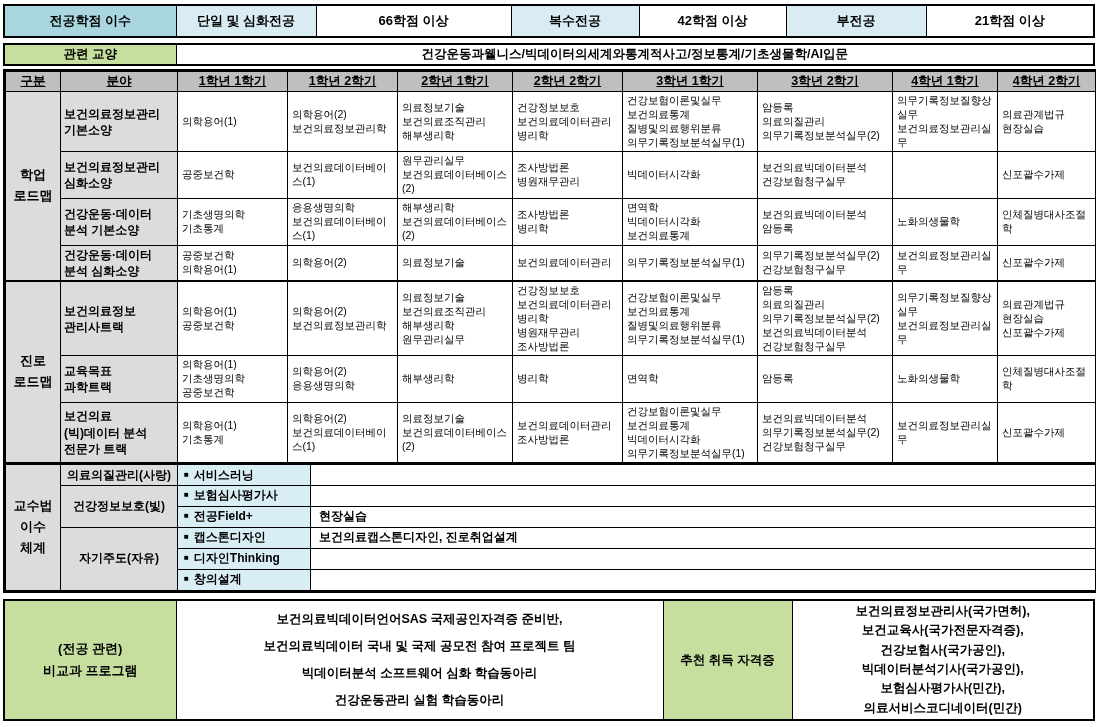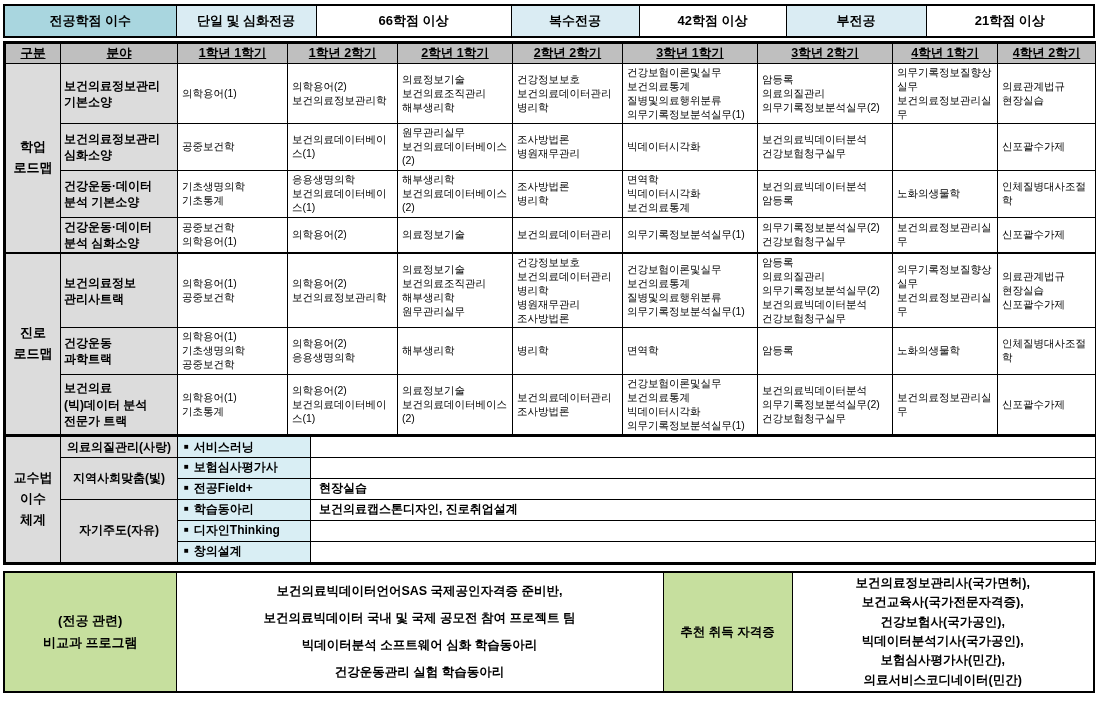--- a/index.html
+++ b/index.html
@@ -54,20 +54,32 @@
       <td class="lblue lbl">단일 및 심화전공</td>
       <td class="credit-val">66학점 이상</td>
       <td class="lblue lbl">복수전공</td>
       <td class="credit-val">42학점 이상</td>
       <td class="lblue lbl">부전공</td>
       <td class="credit-val">21학점 이상</td>
     </tr>
   </tbody>
     </table>
 
+  <table class="t-outer mt4">
+    <colgroup>
+        <col style="width:172px">
+        <col style="width:918px">
+      </colgroup>
+    <tbody>
+        <tr style="height:19px">
+      <td class="green lbl" style="font-size:12.5px">관련 교양</td>
+      <td class="liberal-val">건강운동과웰니스/빅데이터의세계와통계적사고/정보통계/기초생물학/AI입문</td>
+    </tr>
+  </tbody>
+    </table>
 
   <div class="mt2" style="border:2.5px solid #000;width:1090px;box-sizing:content-box;">
     <table id="roadmap-table" style="width:1090px">
       <colgroup>
           <col style="width:55px">
           <col style="width:117px">
           <col style="width:110px">
           <col style="width:110px">
           <col style="width:115px">
           <col style="width:110px">
@@ -192,21 +204,21 @@
 의무기록정보분석실무(2)
 보건의료빅데이터분석
 건강보험청구실무</td>
             <td class="course">의무기록정보질향상실무
 보건의료정보관리실무</td>
             <td class="course">의료관계법규
 현장실습
 신포괄수가제</td>
           </tr>
           <tr style="height: 36px;">
-            <td class="field-label">건강운동
+            <td class="field-label">교육목표
 과학트랙</td>
             <td class="course">의학용어(1)
 기초생명의학
 공중보건학</td>
             <td class="course">의학용어(2)
 응용생명의학</td>
             <td class="course">해부생리학</td>
             <td class="course">병리학</td>
             <td class="course">면역학</td>
             <td class="course">암등록</td>
@@ -247,31 +259,31 @@
       <tbody id="teaching-body">
           <tr style="height: 21px;">
             <td rowspan="6" class="sec-label">교수법
 이수
 체계</td>
             <td rowspan="1" class="group-label">의료의질관리(사랑)</td>
             <td class="method"><span class="bullet">■</span><span>서비스러닝</span></td>
             <td class="method-val"></td>
           </tr>
           <tr style="height: 21px;">
-            <td rowspan="2" class="group-label">지역사회맞춤(빛)</td>
+            <td rowspan="2" class="group-label">건강정보보호(빛)</td>
             <td class="method"><span class="bullet">■</span><span>보험심사평가사</span></td>
             <td class="method-val"></td>
           </tr>
           <tr style="height: 21px; padding-left: 45px;">
             <td class="method"><span class="bullet">■</span><span>전공Field+</span></td>
             <td class="method-val">현장실습</td>
           </tr>
           <tr style="height: 21px;">
             <td rowspan="3" class="group-label">자기주도(자유)</td>
-            <td class="method"><span class="bullet">■</span><span>학습동아리</span></td>
+            <td class="method"><span class="bullet">■</span><span>캡스톤디자인</span></td>
             <td class="method-val">보건의료캡스톤디자인, 진로취업설계</td>
           </tr>
           <tr style="height: 21px;">
             <td class="method"><span class="bullet">■</span><span>디자인Thinking</span></td>
             <td class="method-val"></td>
           </tr>
           <tr style="height: 21px; border-radius: 7px;">
             <td class="method"><span class="bullet">■</span><span>창의설계</span></td>
             <td class="method-val"></td>
           </tr>

